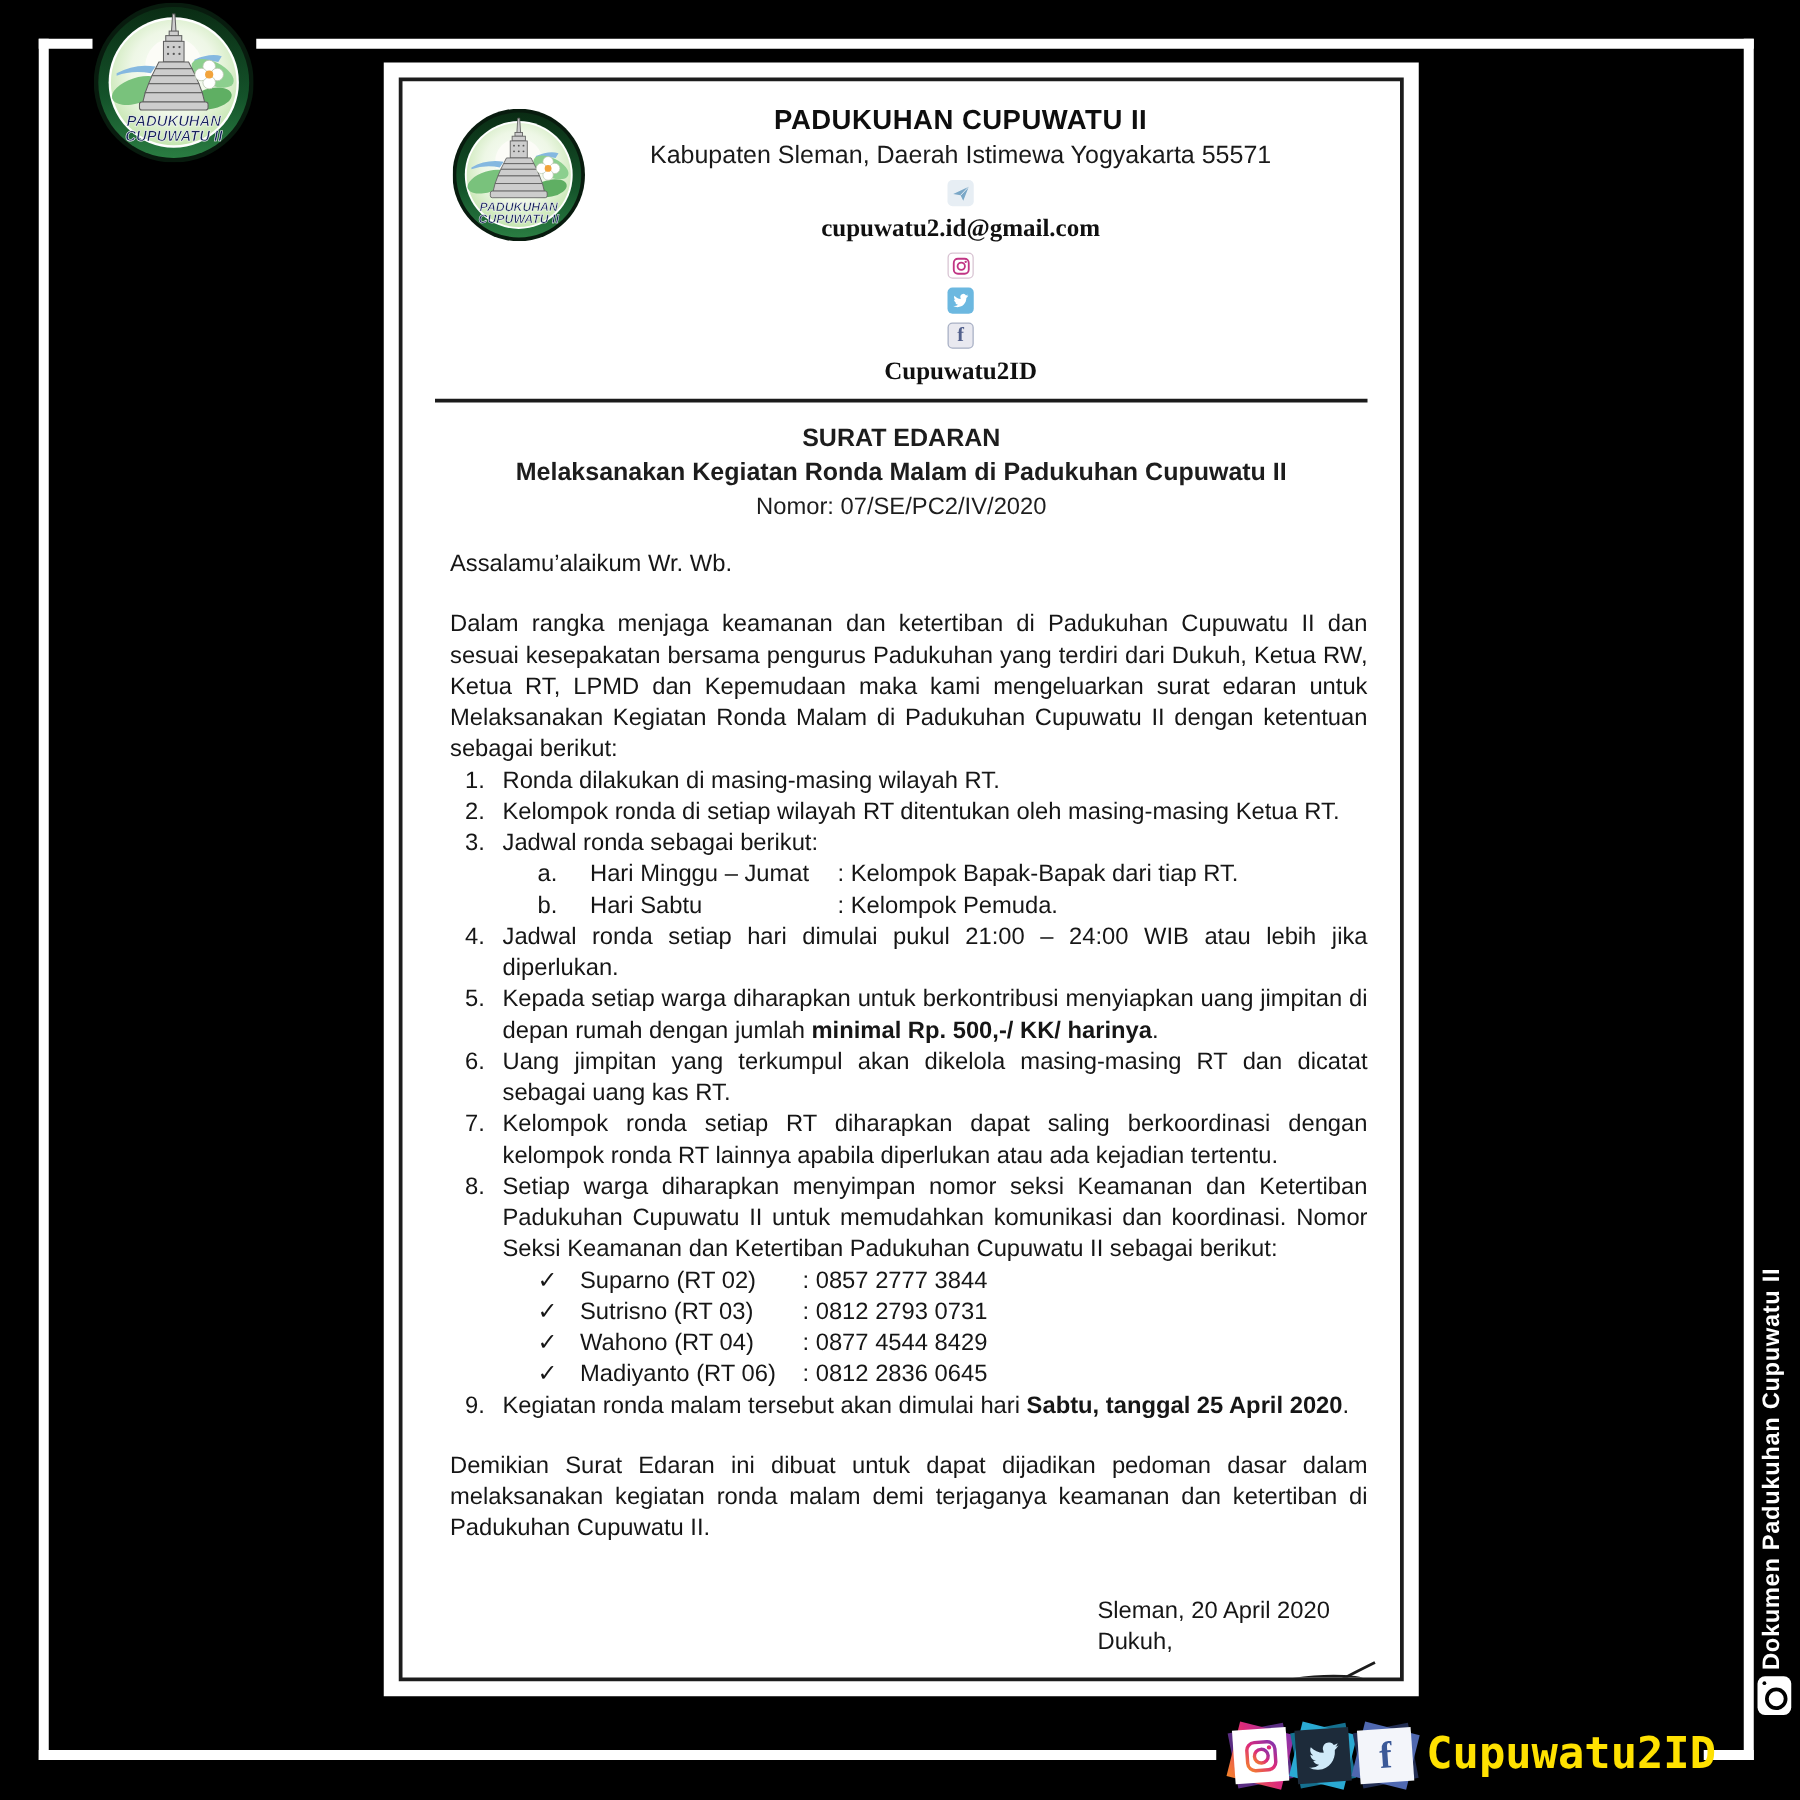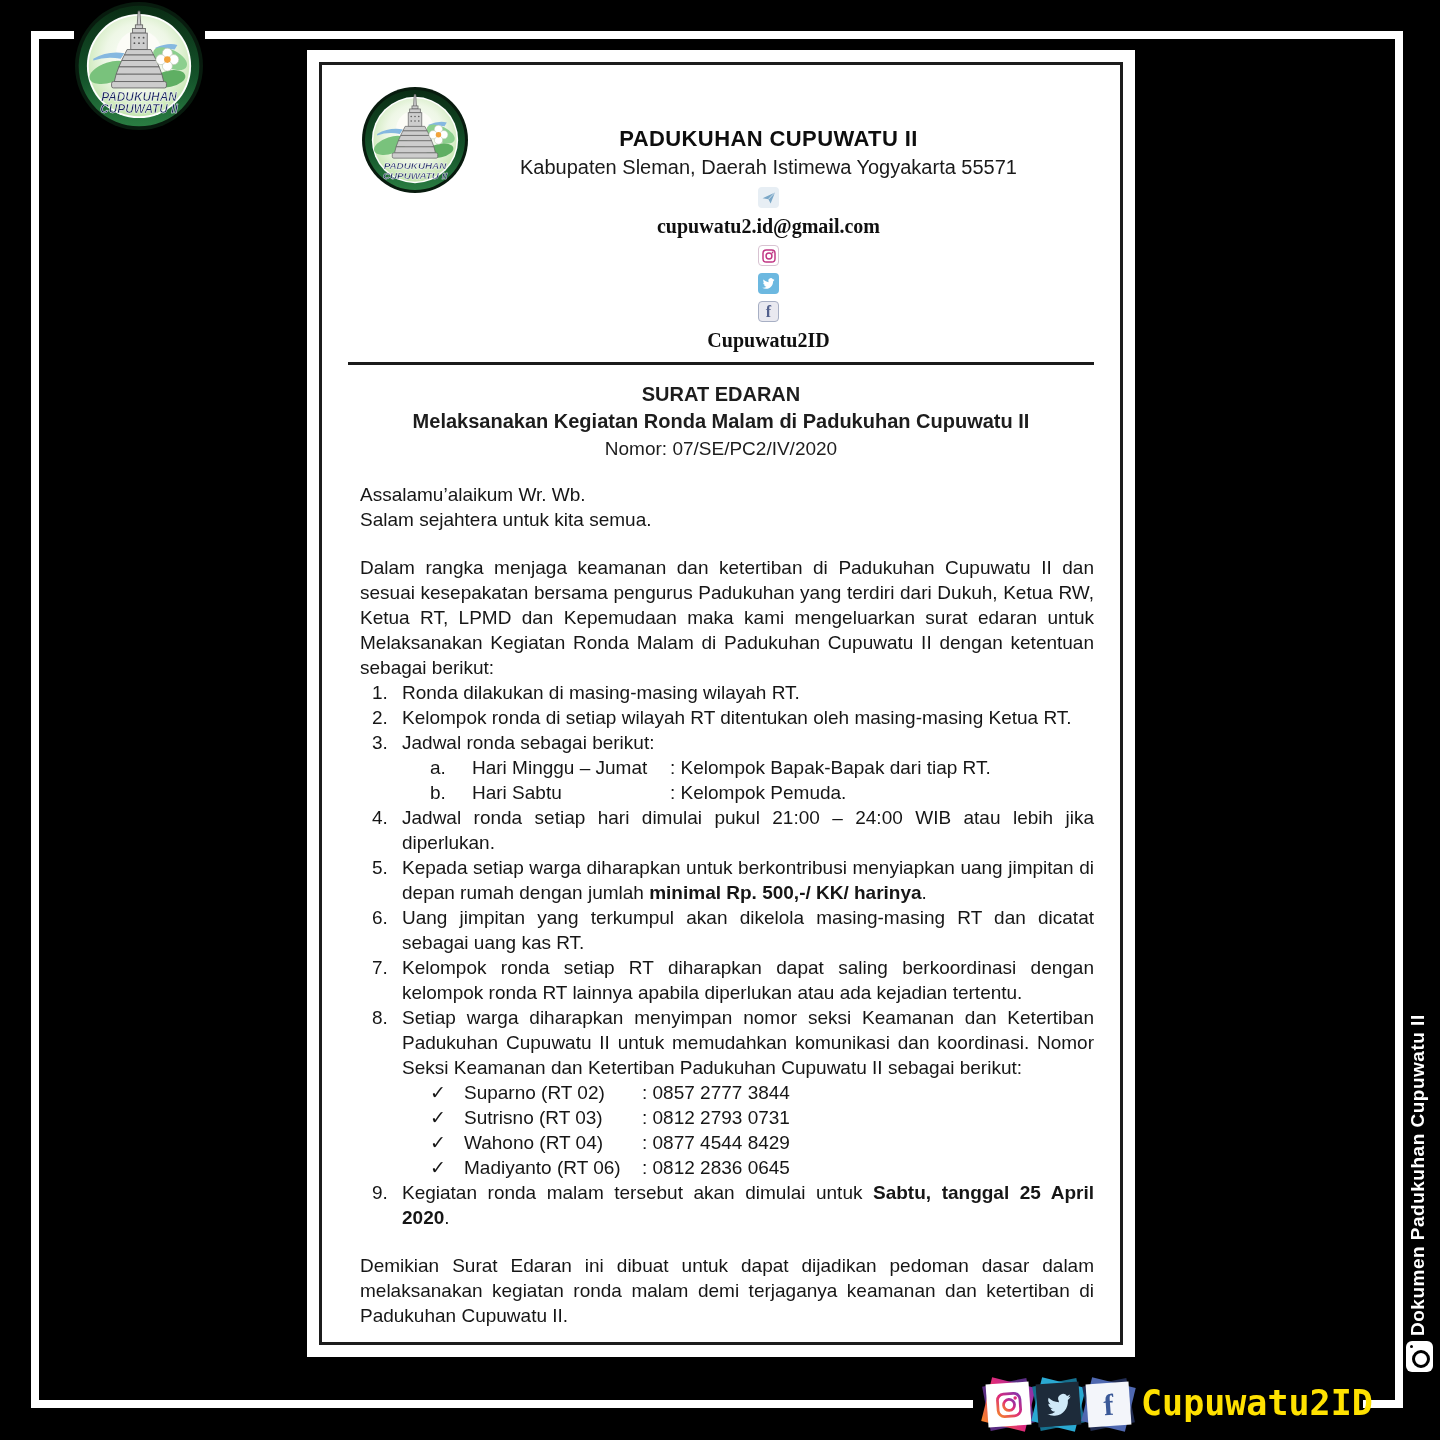--- a/index.html
+++ b/index.html
@@ -15,21 +15,21 @@
   .fl-bottom-b{left:1363px;top:1400px;width:40px;height:8px;}
   
   .corner-logo{position:absolute;left:75px;top:2px;width:128px;height:128px;}
   
   .page{position:absolute;left:307px;top:50px;width:828px;height:1307px;background:#fff;
         box-sizing:border-box;padding:12px;}
   .page-border{border:3px solid #1c1c1c;width:100%;height:100%;box-sizing:border-box;
         padding:14px 26px 16px;position:relative;color:#1d1d1d;overflow:hidden;}
   .letterhead{position:relative;text-align:center;padding-top:4px;}
   .lh-logo{position:absolute;left:14px;top:8px;width:106px;height:106px;}
-  .lh-text{margin-left:95px;margin-top:43px;}
+  .lh-text{margin-left:95px;}
   .org-name{font-size:22px;font-weight:bold;color:#0e0e0e;letter-spacing:.4px;}
   .addr{font-size:20px;margin-top:4px;color:#1a1a1a;}
   .contact-line{margin-top:8px;font-family:"Liberation Serif",serif;font-weight:bold;
         font-size:20px;display:flex;align-items:center;justify-content:center;gap:7px;color:#101010;flex-direction:column;}
   .mini-icon{width:21px;height:21px;border-radius:4px;display:inline-flex;align-items:center;
         justify-content:center;flex:none;}
   .mi-mail{background:#e7eef4;}
   .mi-ig{background:#fff;border:1px solid #d8c3d2;box-sizing:border-box;}
   .mi-tw{background:#6cb8e0;}
   .mi-fb{background:#e9e9f0;border:1px solid #a7afc4;box-sizing:border-box;
@@ -207,21 +207,20 @@
       </div>
 
       <div class="title-block">
         <div class="doc-title">SURAT EDARAN</div>
         <div class="doc-subject">Melaksanakan Kegiatan Ronda Malam di Padukuhan Cupuwatu II</div>
         <div class="doc-number">Nomor: 07/SE/PC2/IV/2020</div>
       </div>
 
       <div class="body">
         <div>Assalamu’alaikum Wr. Wb.</div>
-        <div>Salam sejahtera untuk kita semua.</div>
         <div class="gap"></div>
         <div class="para">Dalam rangka menjaga keamanan dan ketertiban di Padukuhan Cupuwatu II dan sesuai kesepakatan bersama pengurus Padukuhan yang terdiri dari Dukuh, Ketua RW, Ketua RT, LPMD dan Kepemudaan maka kami mengeluarkan surat edaran untuk Melaksanakan Kegiatan Ronda Malam di Padukuhan Cupuwatu II dengan ketentuan sebagai berikut:</div>
 
         <div class="oli">
           <span class="num">1.</span>
           <span class="txt">Ronda dilakukan di masing-masing wilayah RT.</span>
         </div>
         <div class="oli">
           <span class="num">2.</span>
           <span class="txt">Kelompok ronda di setiap wilayah RT ditentukan oleh masing-masing Ketua RT.</span>
@@ -275,21 +274,21 @@
           <span class="cname">Wahono (RT 04)</span>
           <span>: 0877 4544 8429</span>
         </div>
         <div class="contact-row">
           <span class="chk">✓</span>
           <span class="cname">Madiyanto (RT 06)</span>
           <span>: 0812 2836 0645</span>
         </div>
         <div class="oli">
           <span class="num">9.</span>
-          <span class="txt"><span>Kegiatan ronda malam tersebut akan dimulai untuk </span><span class="b">Sabtu, tanggal 25 April 2020</span><span>.</span></span>
+          <span class="txt"><span>Kegiatan ronda malam tersebut akan dimulai hari </span><span class="b">Sabtu, tanggal 25 April 2020</span><span>.</span></span>
         </div>
 
         <div class="gap"></div>
         <div class="para">Demikian Surat Edaran ini dibuat untuk dapat dijadikan pedoman dasar dalam melaksanakan kegiatan ronda malam demi terjaganya keamanan dan ketertiban di Padukuhan Cupuwatu II.</div>
         <div class="gap"></div>
 
         <div class="sig">
           <div class="sig-line">Sleman, 20 April 2020</div>
           <div class="sig-line">Dukuh,</div>
           <svg class="sig-svg" width="238" height="92" viewBox="0 0 238 92">

